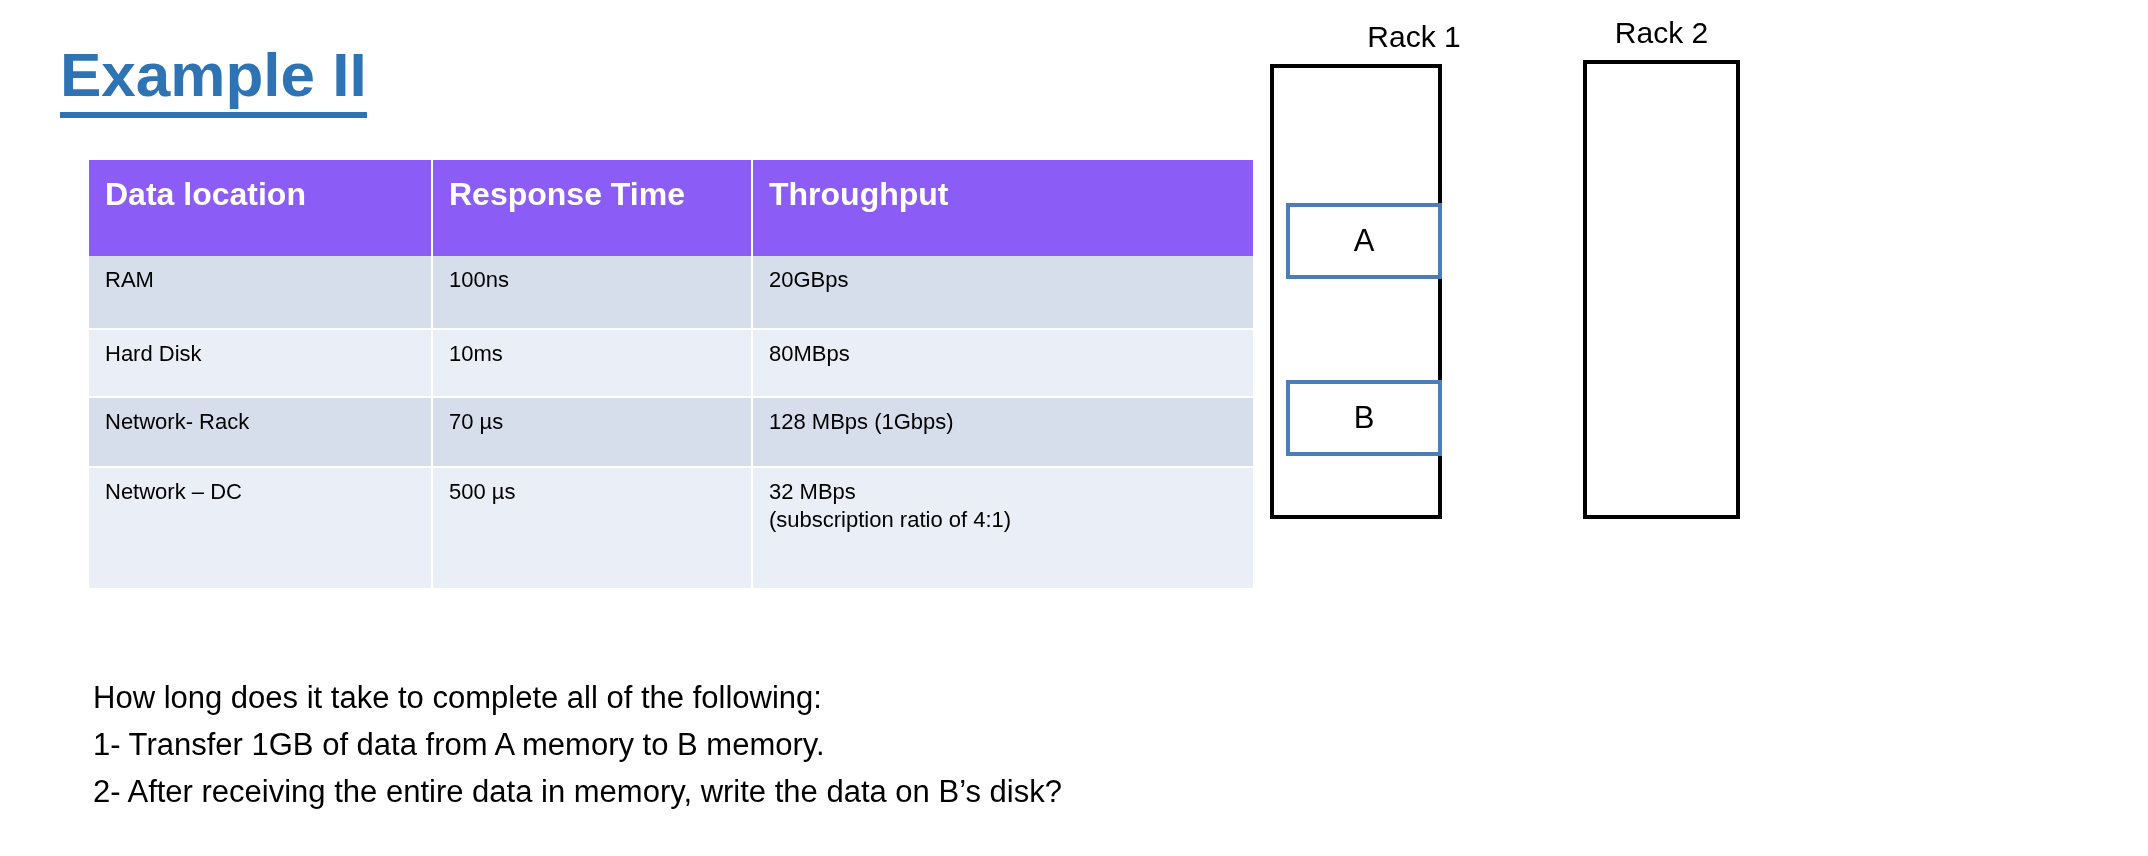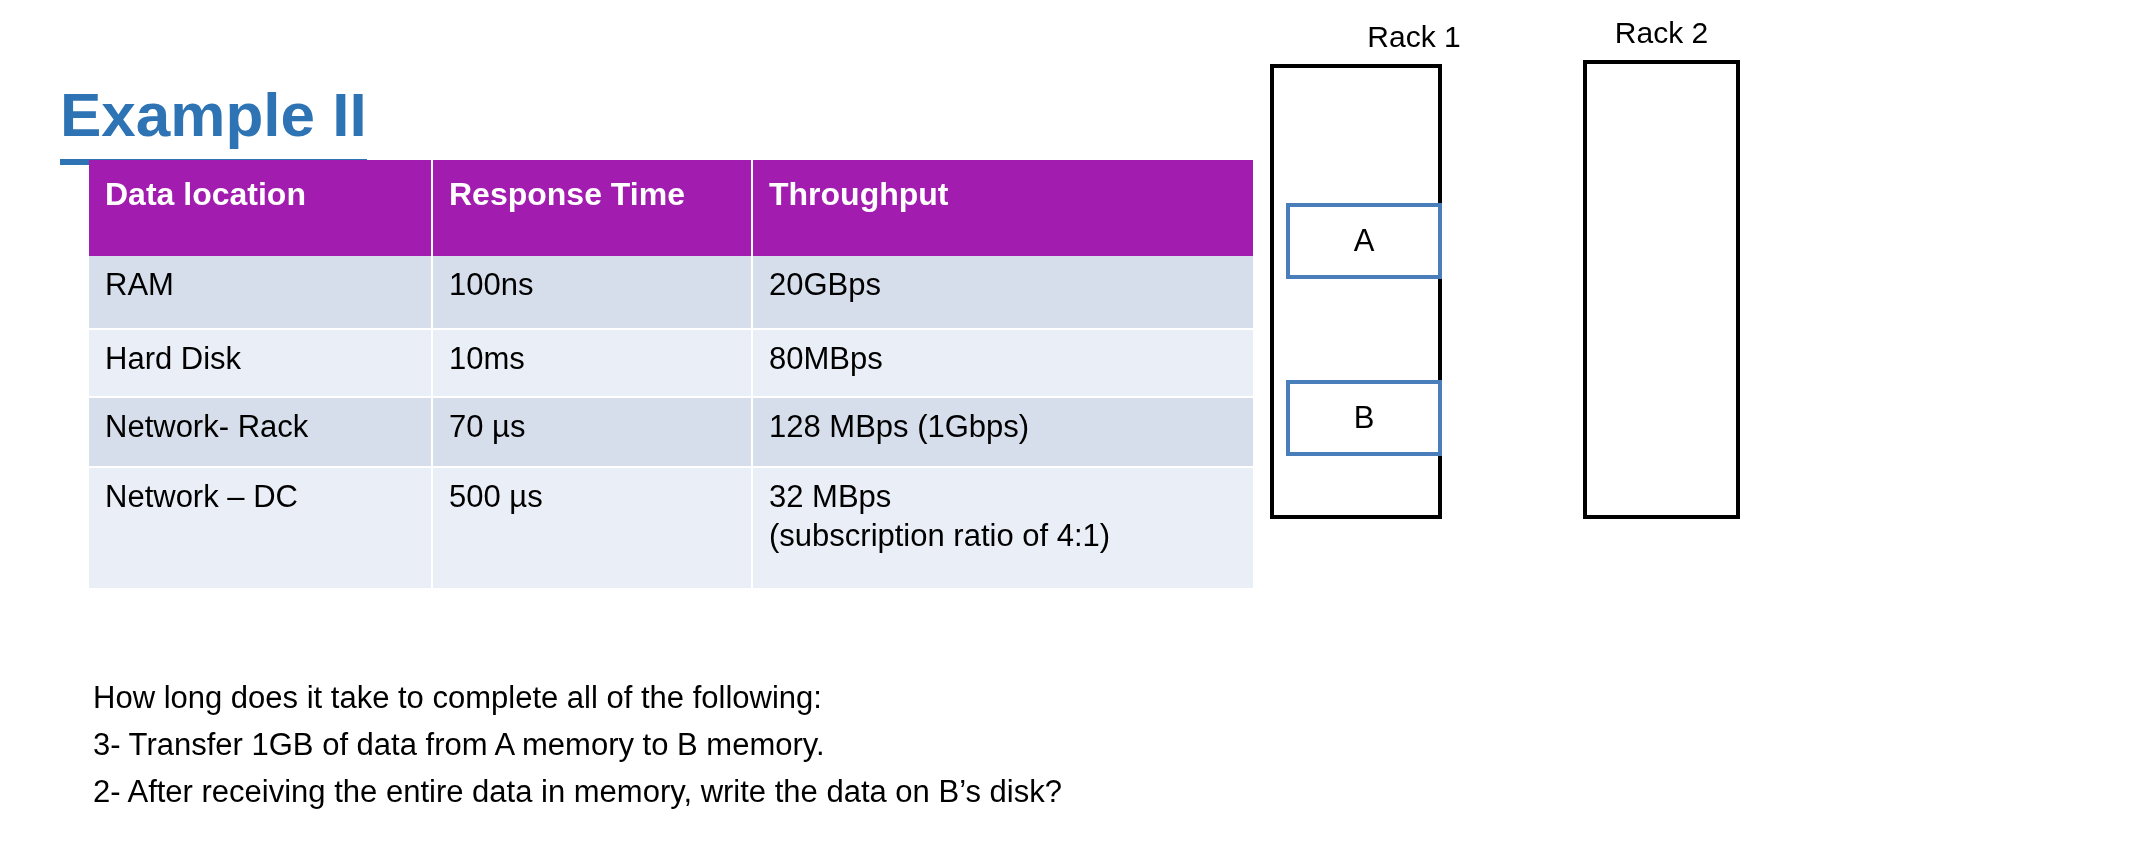--- a/index.html
+++ b/index.html
@@ -27,53 +27,52 @@
   }
   #title-text {
     font-size: 62px;
     font-weight: bold;
     color: #2E74B5;
     line-height: 1.05;
     letter-spacing: 0px;
     white-space: nowrap;
     border-bottom: 6px solid #2E74B5;
     display: inline-block;
-    padding-bottom: 12px;
-    margin-top: 40px;
+    padding-bottom: 5px;
   }
 
   
   #spec-table {
     position: absolute;
     left: 89px;
     top: 160px;
     width: 1164px;
     border-collapse: collapse;
     table-layout: fixed;
   }
   #spec-table col.c1 { width: 343px; }
   #spec-table col.c2 { width: 320px; }
   #spec-table col.c3 { width: 501px; }
 
   #spec-table th {
-    background: #a21caf;
+    background: #8b5cf6;
     color: #ffffff;
     font-size: 32px;
     font-weight: bold;
     text-align: left;
     vertical-align: top;
     padding: 16px 0 0 16px;
     height: 96px;
     border-right: 2px solid #ffffff;
     box-sizing: border-box;
   }
   #spec-table th:last-child { border-right: none; }
 
   #spec-table td {
-    font-size: 31px;
+    font-size: 22px;
     color: #000000;
     text-align: left;
     vertical-align: top;
     padding: 10px 0 10px 16px;
     border-right: 2px solid #ffffff;
     border-bottom: 2px solid #ffffff;
     box-sizing: border-box;
     line-height: 1.25;
   }
   #spec-table td:last-child { border-right: none; }
@@ -194,21 +193,21 @@
         <td>
           <div>32 MBps</div>
           <div>(subscription ratio of 4:1)</div>
         </td>
       </tr>
     </tbody>
   </table>
 
   <div id="question-block">
     <div>How long does it take to complete all of the following:</div>
-    <div>3- Transfer 1GB of data from A memory to B memory.</div>
+    <div>1- Transfer 1GB of data from A memory to B memory.</div>
     <div>2- After receiving the entire data in memory, write the data on B’s disk?</div>
   </div>
 
   <div class="rack-group" id="rack-1">
     <div class="rack-label">Rack 1</div>
     <div class="rack-body"></div>
     <div class="slot" id="slot-a">
       <span>A</span>
     </div>
     <div class="slot" id="slot-b">

